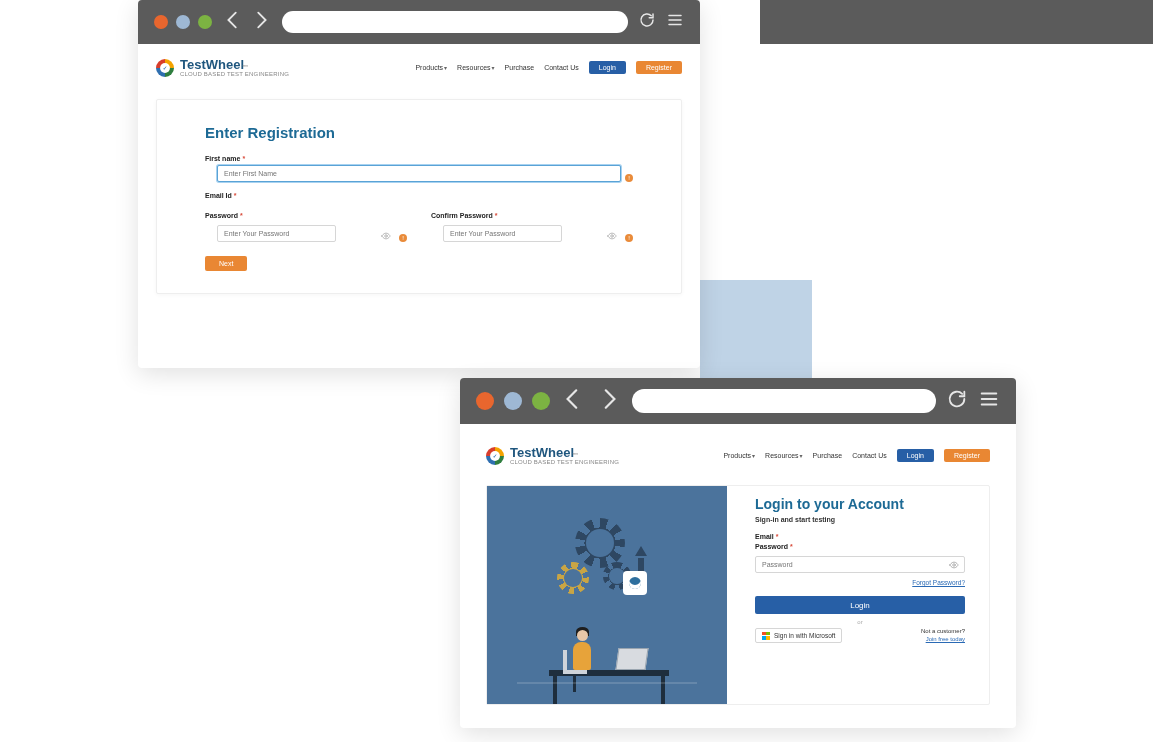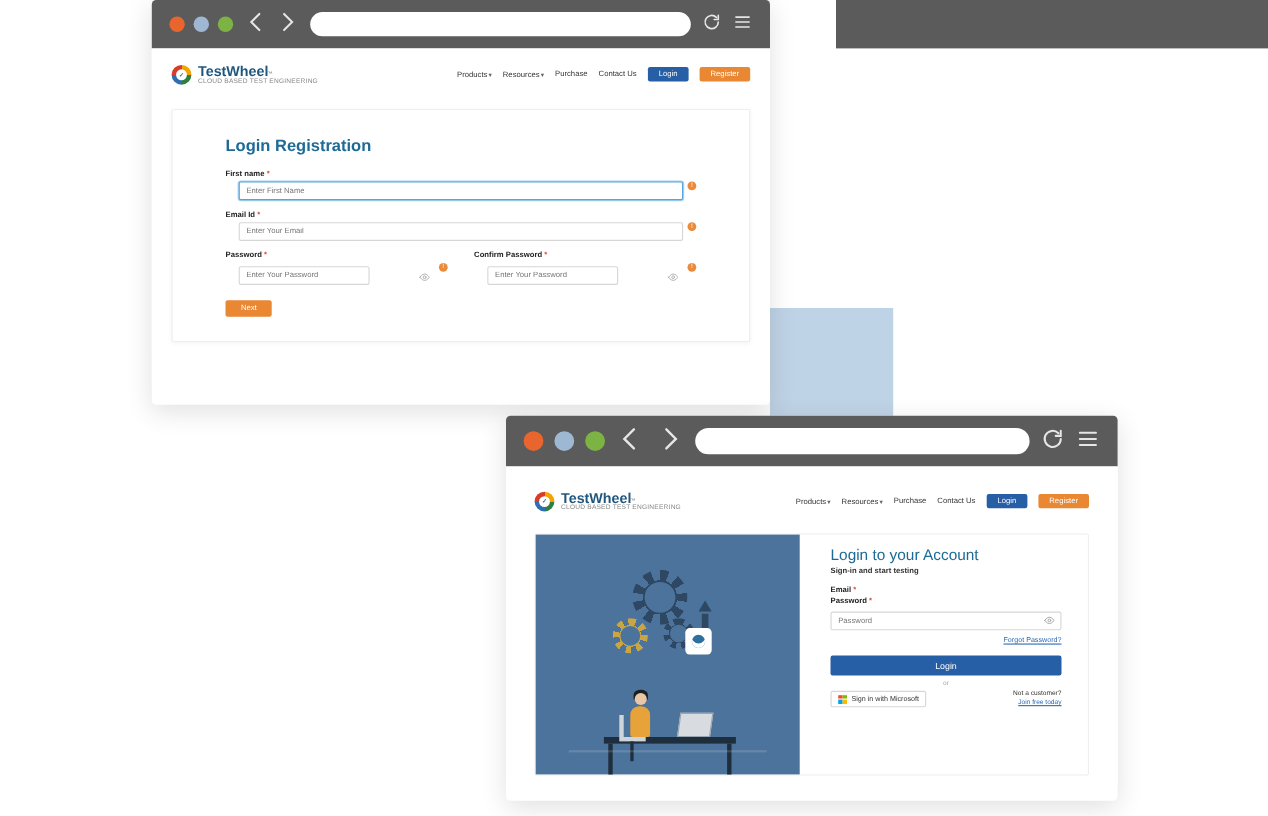--- a/index.html
+++ b/index.html
@@ -87,21 +87,21 @@
     background:#fff; border:1px solid #eee; border-radius:2px;
     box-shadow: 0 1px 4px rgba(0,0,0,.04);
     margin-top:16px; padding: 24px 48px 22px;
   }
   .card h2 { color:#1d6a95; font-size:15px; font-weight:700; margin-bottom:14px; }
   .form-row { display:flex; gap:24px; margin-bottom:10px; }
   .form-col { flex:1; min-width:0; }
   .form-col.full { flex-basis:100%; }
   .flabel { font-size:7px; font-weight:600; color:#222; margin-bottom:3px; display:block; }
   .req { color:#d84b3a; margin-left:2px; }
-  .field-wrap { display:flex; align-items:flex-start; gap:4px;padding-left:12px; }
+  .field-wrap { display:flex; align-items:flex-end; gap:4px;padding-left:12px; }
   .text-input {
     flex:1; height:17px; border:1px solid #d6d6d6; border-radius:2px;
     font-size:7px; padding:0 6px; color:#999; background:#fff;
   }
   .text-input.pw { padding-right:20px; }
   .field-wrap .info { width:8px; height:8px; border-radius:50%; background:#e98b3a; color:#fff;
     font-size:6px; display:flex; align-items:center; justify-content:center; flex-shrink:0; }
   .eye { position:absolute; right:4px; top:50%; transform:translateY(-50%); width:10px; height:10px; opacity:.5; }
   .pw-wrapper { position:relative; flex:1; }
   .btn-next { background:#e98733; color:#fff; font-size:7px; padding:4px 14px; border:none; border-radius:2px; cursor:pointer; }
@@ -119,21 +119,21 @@
 
   .win2 .page { padding: 18px 26px 10px; background:#fff; }
   .win2 .card2 {
     display:flex; gap:28px; margin-top:14px; align-items:stretch;
     border:1px solid #eee; border-radius:2px; padding:0 0;
   }
   .illus {
     flex: 0 0 240px; height:218px; background:#4b739c; position:relative; overflow:hidden;
   }
   .login-pane { flex:1; padding:10px 24px 2px 0; }
-  .login-pane h2 { color:#1d6a95; font-size:14px; font-weight:400; }
+  .login-pane h2 { color:#1d6a95; font-size:14px; font-weight:700; }
   .login-pane .sub { font-size:7px; color:#333; font-weight:600; margin:4px 0 10px; }
   .llabel { font-size:7px; font-weight:600; color:#222; display:block; margin-bottom:3px; }
   .login-input {
     width:100%; height:17px; border:1px solid #d6d6d6; border-radius:2px;
     font-size:7px; padding:0 6px; color:#999; margin-bottom:10px; background:#fff;
   }
   .login-pw-wrap { position:relative; }
   .login-pw-wrap .eye2 { position:absolute; right:6px; top:3px; width:10px; height:10px; opacity:.55; }
   .forgot { text-align:right; font-size:6.5px; margin-top:-4px; }
   .forgot a { color:#2a6ab5; text-decoration:underline; }
@@ -234,39 +234,35 @@
         <span><span>Products</span><span class="caret">▾</span></span>
         <span><span>Resources</span><span class="caret">▾</span></span>
         <span>Purchase</span>
         <span>Contact Us</span>
         <button class="btn btn-login">Login</button>
         <button class="btn btn-register">Register</button>
       </div>
     </div>
 
     <div class="card">
-      <h2>Login Registration</h2>
+      <h2>Enter Registration</h2>
 
       <div class="form-row">
         <div class="form-col">
           <label class="flabel"><span>First name</span><span class="req">*</span></label>
           <div class="field-wrap">
             <input class="text-input focused" placeholder="Enter First Name" style="">
             <span class="info">!</span>
           </div>
         </div>
       </div>
 
       <div class="form-row">
         <div class="form-col full">
           <label class="flabel"><span>Email Id</span><span class="req">*</span></label>
-          <div class="field-wrap">
-            <input class="text-input" placeholder="Enter Your Email" style="">
-            <span class="info">!</span>
-          </div>
         </div>
       </div>
 
       <div class="form-row">
         <div class="form-col">
           <label class="flabel"><span>Password</span><span class="req">*</span></label>
           <div class="field-wrap">
             <div class="pw-wrapper">
               <input class="text-input pw" type="password" placeholder="Enter Your Password" style="">
               <span class="eye"><svg viewBox="0 0 24 24" stroke="#555">

